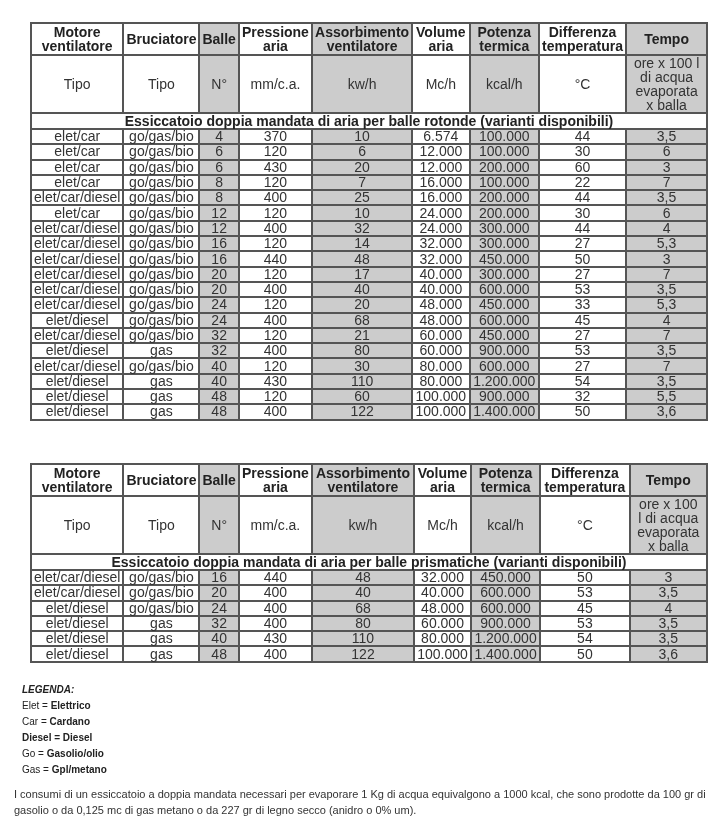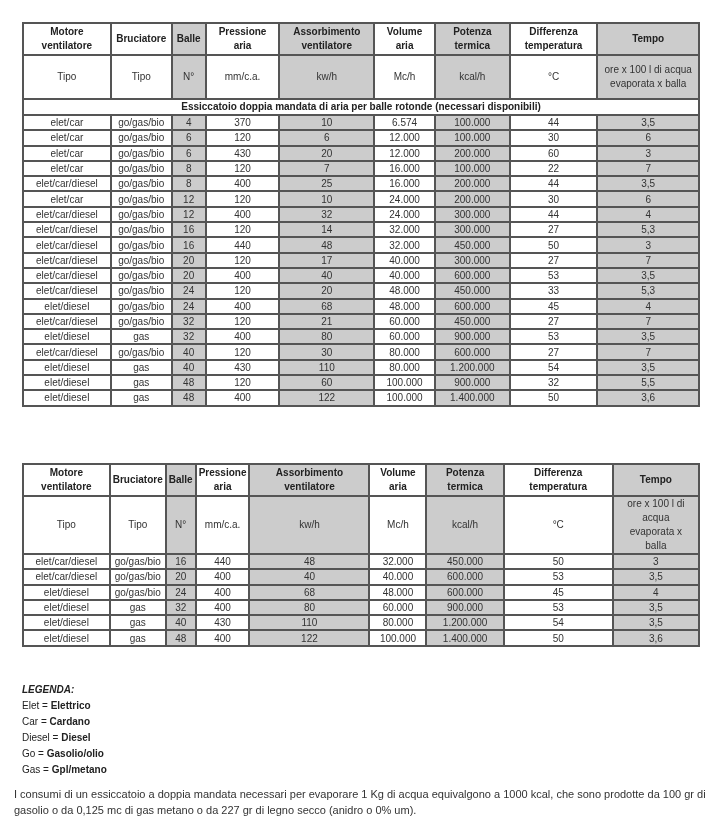--- a/index.html
+++ b/index.html
@@ -1,22 +1,22 @@
 <!DOCTYPE html>
 <html><head>
 <meta charset="utf-8">
 <style>
   html, body { margin: 0; padding: 0; background: #ffffff; }
   body {
     width: 723px; height: 838px; position: relative; overflow: hidden;
     font-family: "Liberation Sans", sans-serif; color: #333333;
   }
   table.spec {
-    position: absolute; left: 22px; border-collapse: collapse;
-    font-size: 10px; color: #333;
+    position: absolute; left: 30px; border-collapse: collapse;
+    font-size: 14px; color: #333;
   }
   table.spec td, table.spec th {
     border: 2px solid #555555; text-align: center; padding: 0 2px;
     font-weight: normal; line-height: 14px;
   }
   table.spec th { font-weight: bold; color: #222; }
   .g { background: #cccccc; }
   .w { background: #ffffff; }
   #t1 { top: 22px; width: 678px; }
   #t2 { top: 463px; width: 678px; }
@@ -70,21 +70,21 @@
         <td class="w">Tipo</td>
         <td class="g">N°</td>
         <td class="w">mm/c.a.</td>
         <td class="g">kw/h</td>
         <td class="w">Mc/h</td>
         <td class="g">kcal/h</td>
         <td class="w">°C</td>
         <td class="g" style="padding: 0px 6px;">ore x 100 l di acqua evaporata x balla</td>
       </tr>
       <tr class="sect">
-        <td colspan="9" class="w">Essiccatoio doppia mandata di aria per balle rotonde (necessari disponibili)</td>
+        <td colspan="9" class="w">Essiccatoio doppia mandata di aria per balle rotonde (varianti disponibili)</td>
       </tr>
       <tr class="row">
         <td class="w">elet/car</td>
         <td class="w">go/gas/bio</td>
         <td class="g">4</td>
         <td class="w">370</td>
         <td class="g">10</td>
         <td class="w">6.574</td>
         <td class="g">100.000</td>
         <td class="w">44</td>
@@ -319,20 +319,23 @@
         <td class="w">Tipo</td>
         <td class="w">Tipo</td>
         <td class="g">N°</td>
         <td class="w">mm/c.a.</td>
         <td class="g">kw/h</td>
         <td class="w">Mc/h</td>
         <td class="g">kcal/h</td>
         <td class="w">°C</td>
         <td class="g" style="padding: 0px 6px;">ore x 100 l di acqua evaporata x balla</td>
       </tr>
+      <tr class="sect">
+        <td colspan="9" class="w">Essiccatoio doppia mandata di aria per balle prismatiche (varianti disponibili)</td>
+      </tr>
       <tr class="row">
         <td class="w">elet/car/diesel</td>
         <td class="w">go/gas/bio</td>
         <td class="g">16</td>
         <td class="w">440</td>
         <td class="g">48</td>
         <td class="w">32.000</td>
         <td class="g">450.000</td>
         <td class="w">50</td>
         <td class="g">3</td>
@@ -393,19 +396,19 @@
         <td class="g">3,6</td>
       </tr>
     </tbody>
 </table>
 
 <div class="legend">
   <div class="title">LEGENDA:</div>
   <div id="legend-items">
       <div><span style="font-weight: normal;">Elet = </span><span class="val">Elettrico</span></div>
       <div><span style="font-weight: normal;">Car = </span><span class="val">Cardano</span></div>
-      <div><span style="font-weight: normal;">Diesel = </span><span class="val">Diesel</span></div>
+      <div><span style="font-weight: bold;">Diesel = </span><span class="val">Diesel</span></div>
       <div><span style="font-weight: normal;">Go = </span><span class="val">Gasolio/olio</span></div>
       <div><span style="font-weight: normal;">Gas = </span><span class="val">Gpl/metano</span></div>
     </div>
 </div>
 
 <div class="note">I consumi di un essiccatoio a doppia mandata necessari per evaporare 1 Kg di acqua equivalgono a 1000 kcal, che sono prodotte da 100 gr di gasolio o da 0,125 mc di gas metano o da 227 gr di legno secco (anidro o 0% um).</div>
 
 </body></html>

